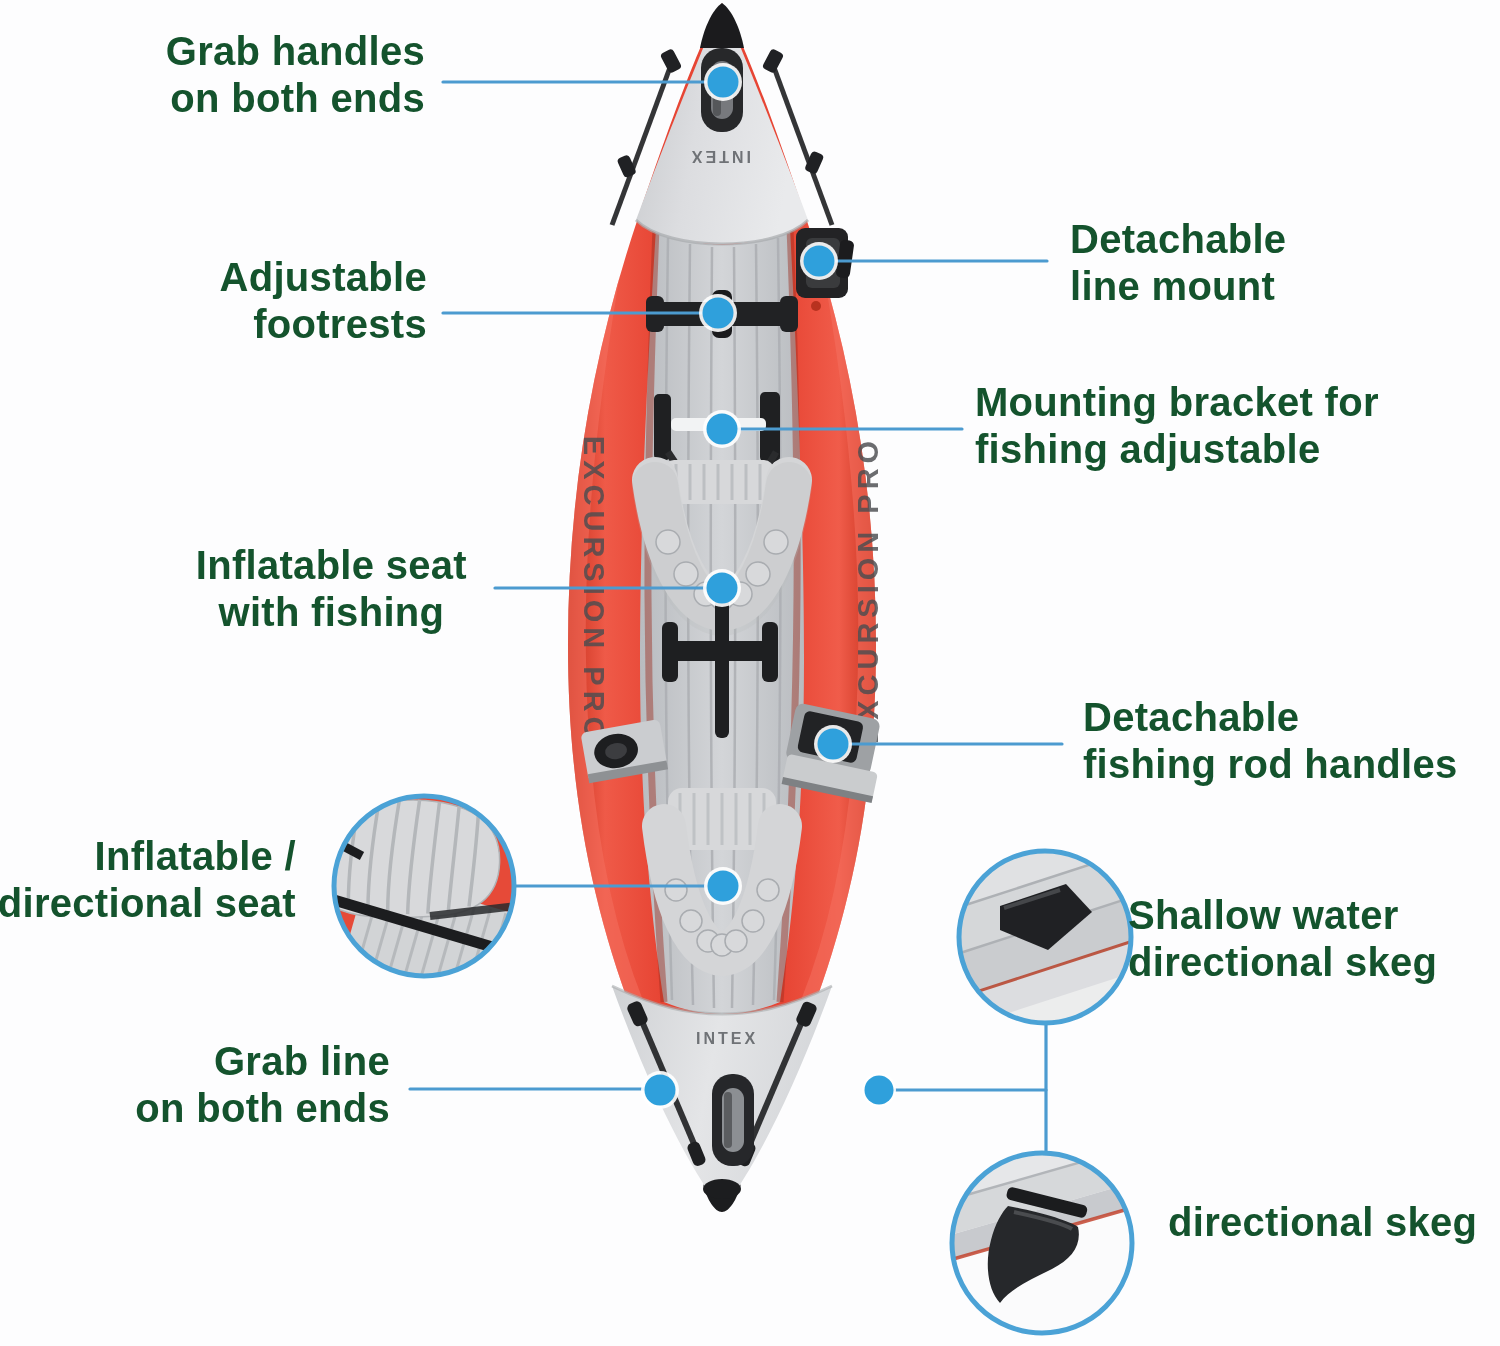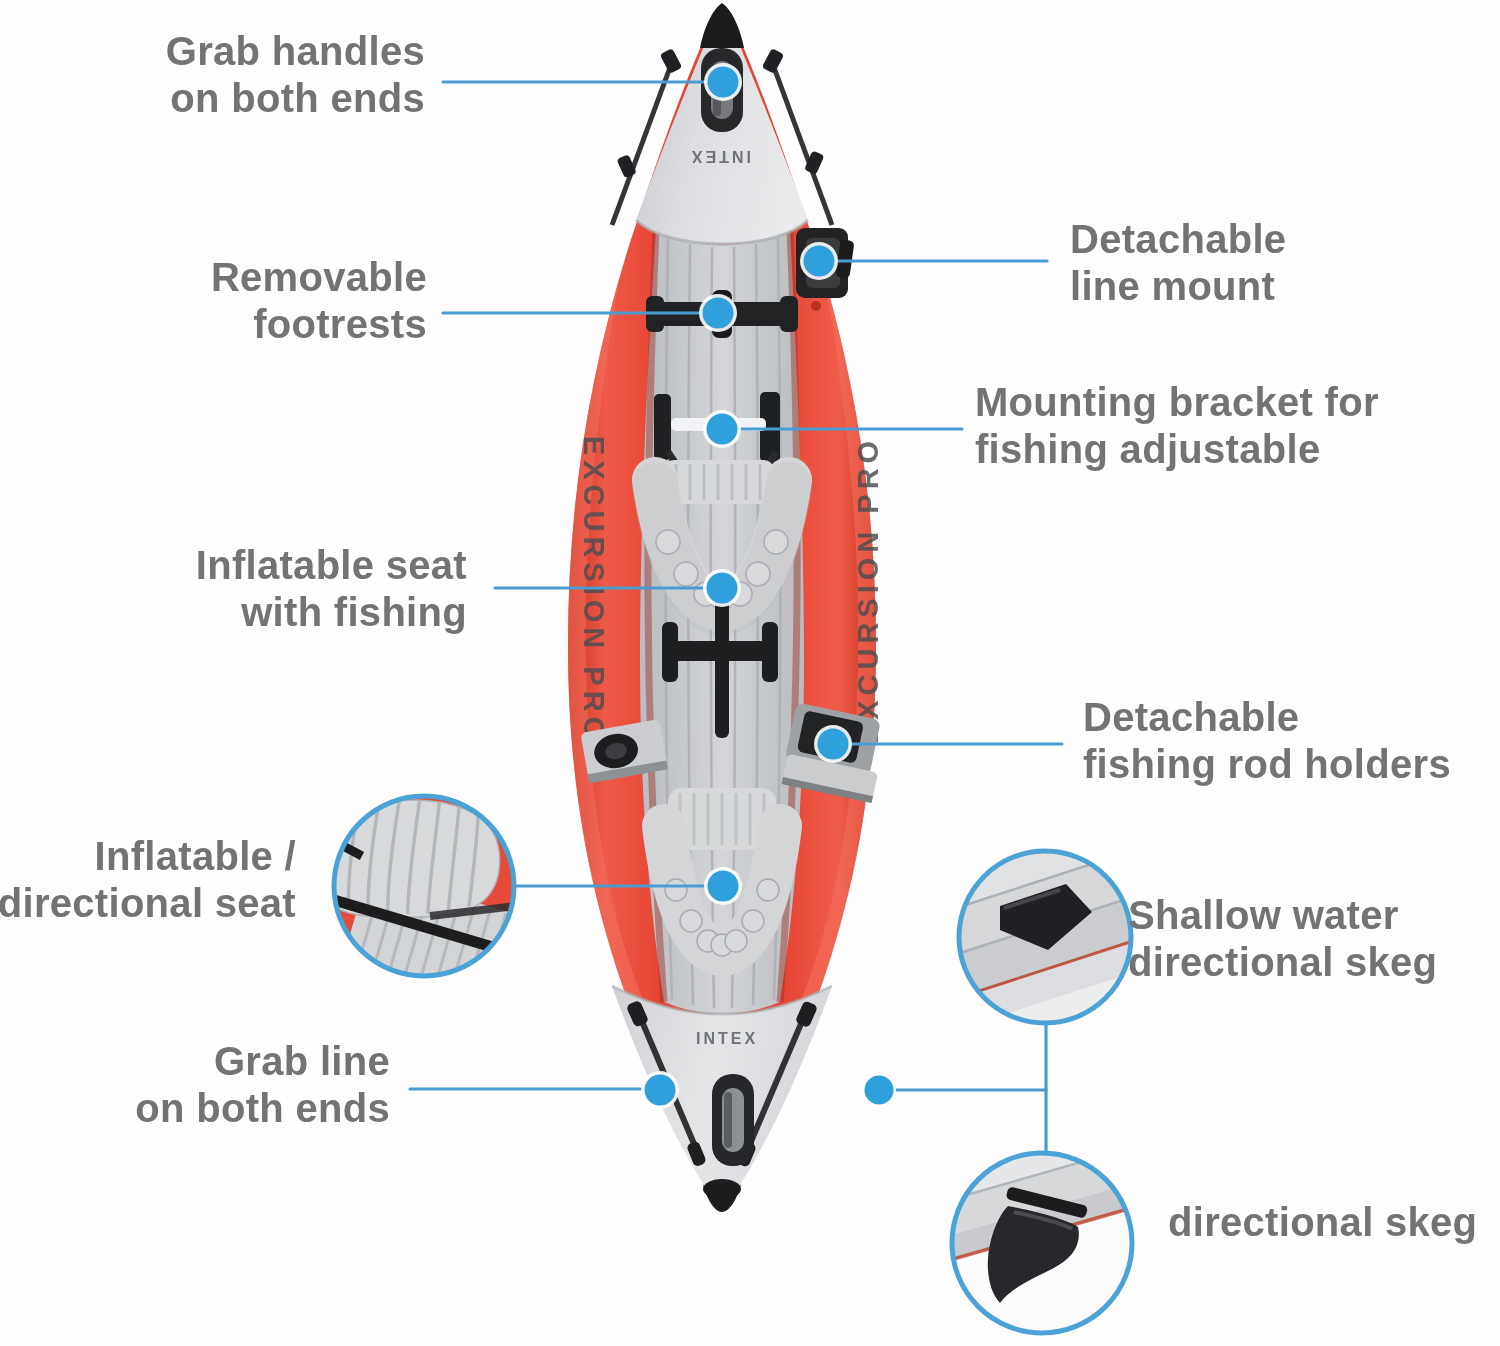--- a/index.html
+++ b/index.html
@@ -6,21 +6,21 @@
   .canvas{
     position:relative;
     width:1500px;height:1346px;
     background:#fdfdfe;
     overflow:hidden;
     font-family:"Liberation Sans", sans-serif;
   }
   svg{position:absolute;left:0;top:0;}
   .lbl{
     position:absolute;
-    color:#737373;
+    color:#14532d;
     font-size:40px;
     font-weight:600;
     line-height:47px;
     letter-spacing:.3px;
     white-space:nowrap;
   }
   .lbl.r{text-align:right;}
   .lbl.l{text-align:left;}
   .tube-text{
     font-size:29px;font-weight:700;letter-spacing:5px;
@@ -365,25 +365,25 @@
         </g>
     </g>
   </svg>
 
   <div class="lbl r" style="top:28px;   right:1075px;">
     <div>Grab handles</div>
     <div>on both ends</div>
   </div>
 
   <div class="lbl r" style="top:254px;  right:1073px;">
-    <div>Removable</div>
+    <div>Adjustable</div>
     <div>footrests</div>
   </div>
 
-  <div class="lbl r" style="top:542px;  right:1033px;">
+  <div class="lbl r" style="top:542px;  right:1033px;text-align:center;">
     <div>Inflatable seat</div>
     <div>with fishing</div>
   </div>
 
   <div class="lbl r" style="top:833px;  right:1204px;">
     <div>Inflatable /</div>
     <div>directional seat</div>
   </div>
 
   <div class="lbl r" style="top:1038px; right:1110px;">
@@ -396,21 +396,21 @@
     <div>line mount</div>
   </div>
 
   <div class="lbl l" style="top:379px;  left:975px;">
     <div>Mounting bracket for</div>
     <div>fishing adjustable</div>
   </div>
 
   <div class="lbl l" style="top:694px;  left:1083px;">
     <div>Detachable</div>
-    <div>fishing rod holders</div>
+    <div>fishing rod handles</div>
   </div>
 
   <div class="lbl l" style="top:892px;  left:1128px;">
     <div>Shallow water</div>
     <div>directional skeg</div>
   </div>
 
   <div class="lbl l" style="top:1199px; left:1168px;">
     <div>directional skeg</div>
   </div>

